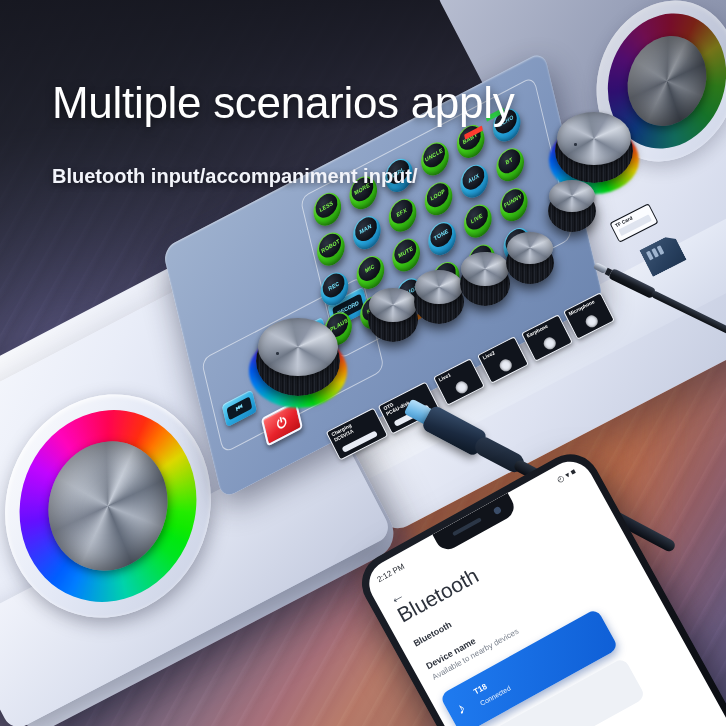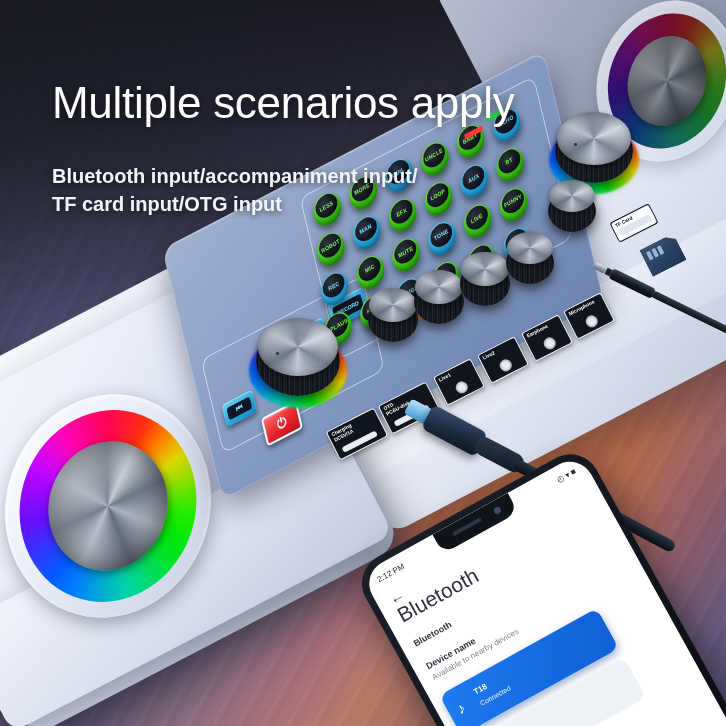--- a/index.html
+++ b/index.html
@@ -571,17 +571,16 @@
       </div>
       <div class="ph-card" style="top:200px;background:#eef1f6;color:#2c313b;box-shadow:none;">
         
       </div>
     </div>
   </div>
 
   <div class="headline">Multiple scenarios apply</div>
   <div class="subline">
     <div>Bluetooth input/accompaniment input/</div>
-    <div>TF card input/OTG input</div>
   </div>
 
 
 </div>
 
 </body></html>

